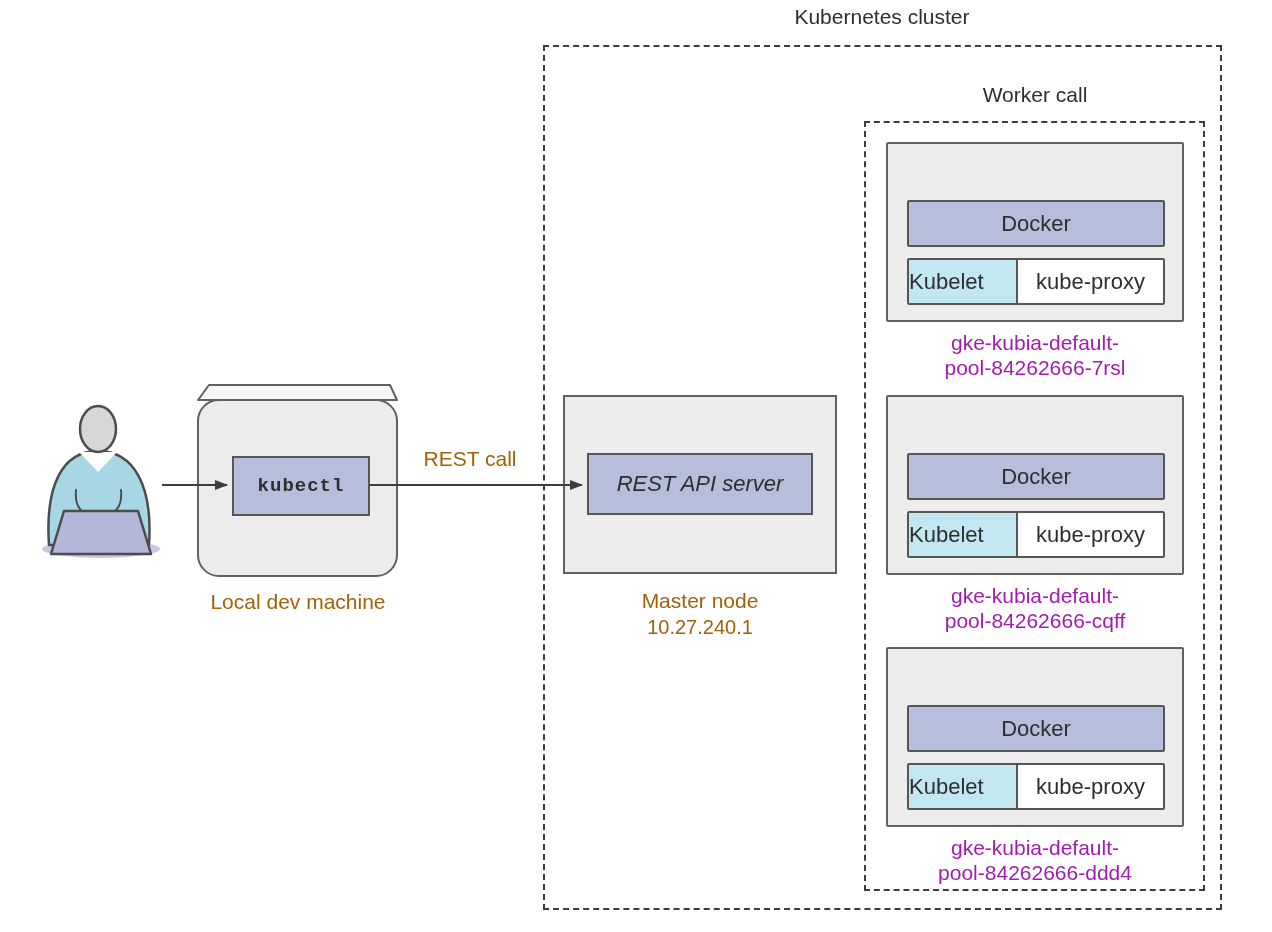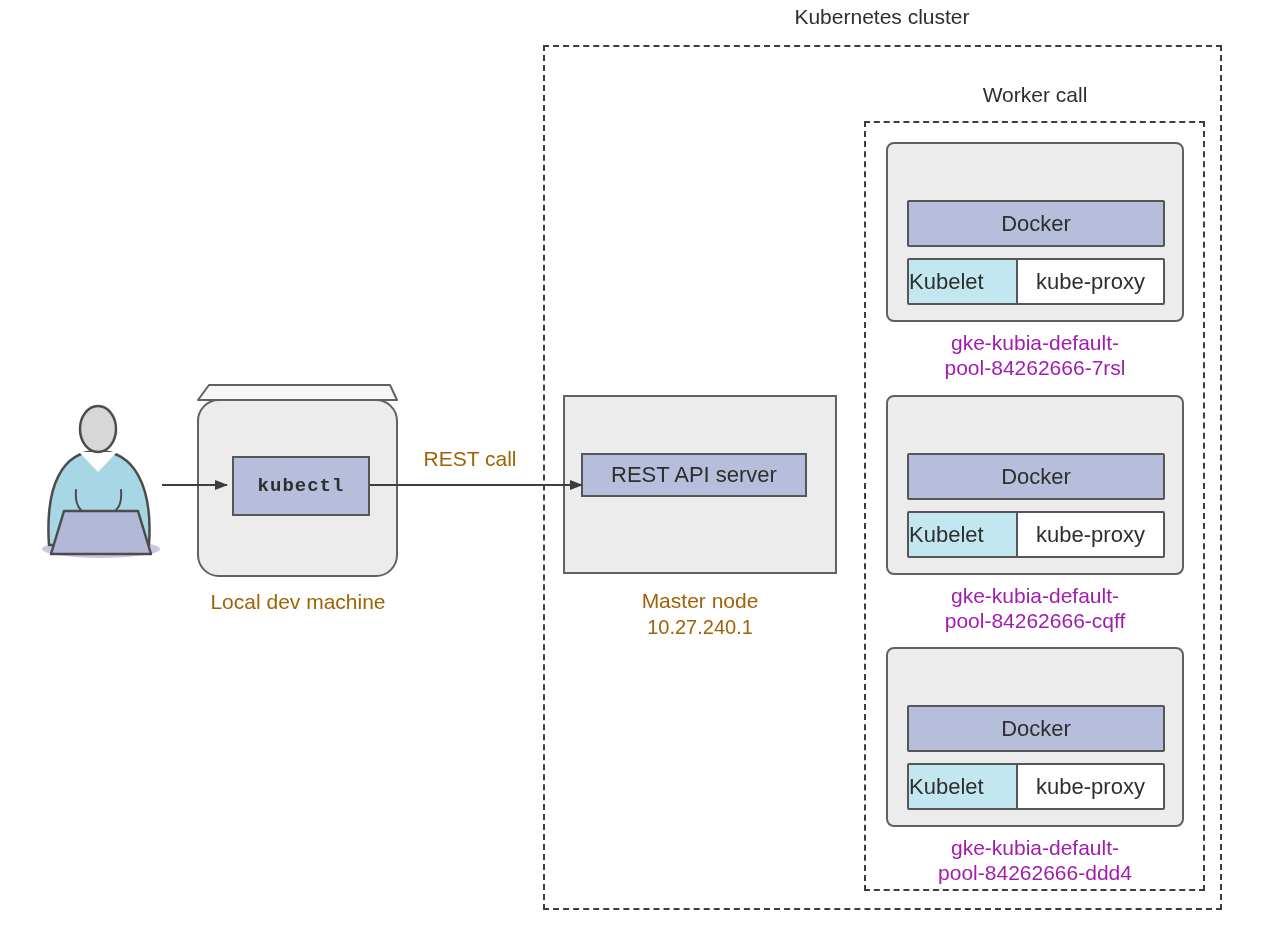--- a/index.html
+++ b/index.html
@@ -23,21 +23,21 @@
     font-size: 21px;
     color: #2e2e2e;
     white-space: nowrap;
   }
   .node-box {
     position: absolute;
     width: 298px;
     height: 180px;
     background: #ececec;
     border: 2px solid #616161;
-    border-radius: 8px;
+    border-radius: 2px;
     box-sizing: border-box;
   }
   .docker-box {
     position: absolute;
     left: 19px; top: 56px;
     width: 258px; height: 47px;
     background: #b7bedb;
     border: 2px solid #565656;
     border-radius: 2px;
     box-sizing: border-box;
@@ -169,21 +169,21 @@
         <span>kube-proxy</span>
       </div>
     </div>
   </div>
   <div class="node-label" style="left:886px; top:835px;">
     <div>gke-kubia-default-</div>
     <div>pool-84262666-ddd4</div>
   </div>
 
   <div class="machine-box" style="left:563px; top:395px; width:274px; height:179px;">
-    <div class="inner-lavender" style="left:16px; top:56px; width:226px; height:44px;">
+    <div class="inner-lavender" style="left:22px; top:56px; width:226px; height:62px;font-style:italic;">
       <span>REST API server</span>
     </div>
   </div>
   <div class="caption" style="left:563px; top:588px; width:274px;">
     <div>Master node</div>
     <div style="font-size:20px;">10.27.240.1</div>
   </div>
 
   <div class="machine-box" style="left:197px; top:399px; width:201px; height:178px;border-radius:22px;">
     <div class="inner-lavender" style="left:33px; top:55px; width:138px; height:60px;">

